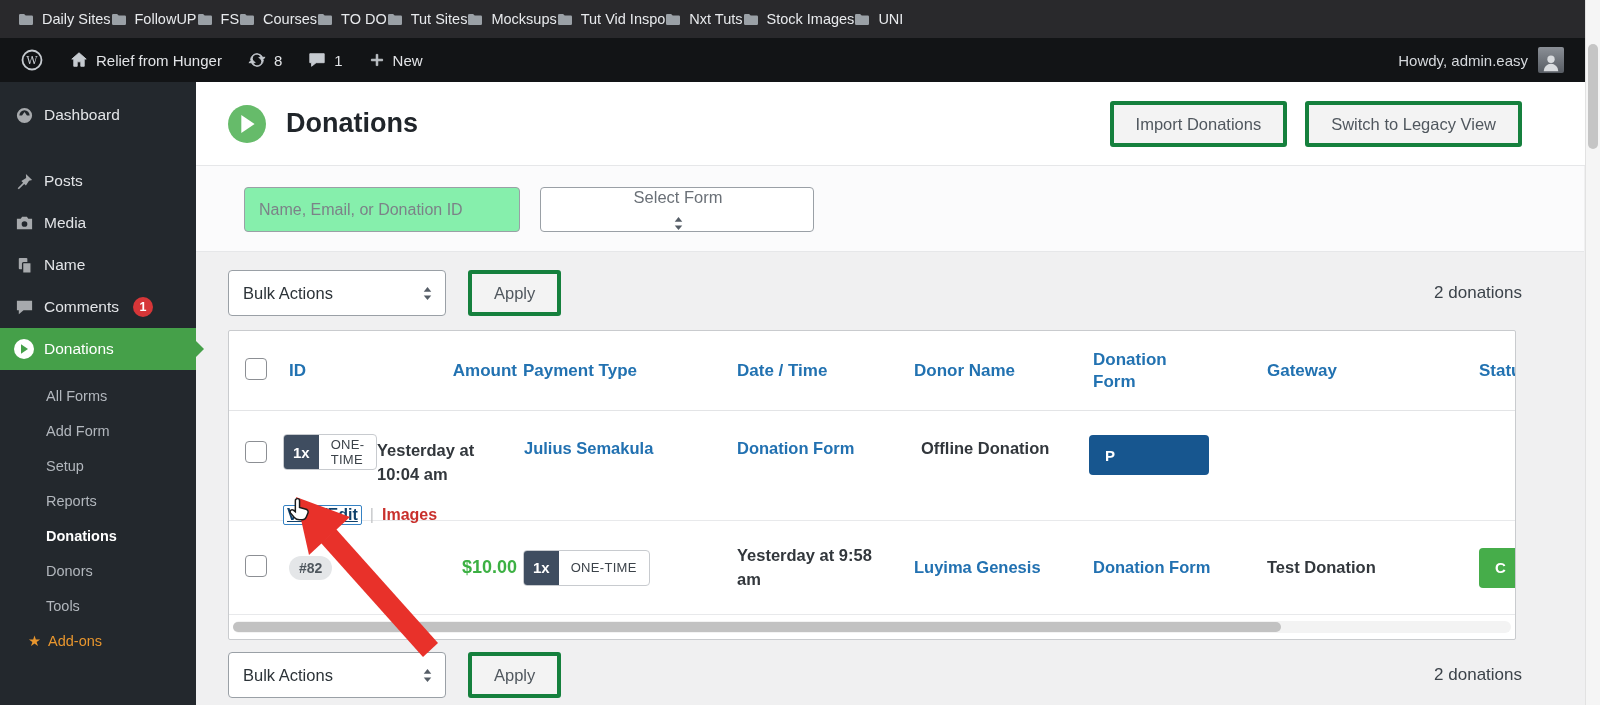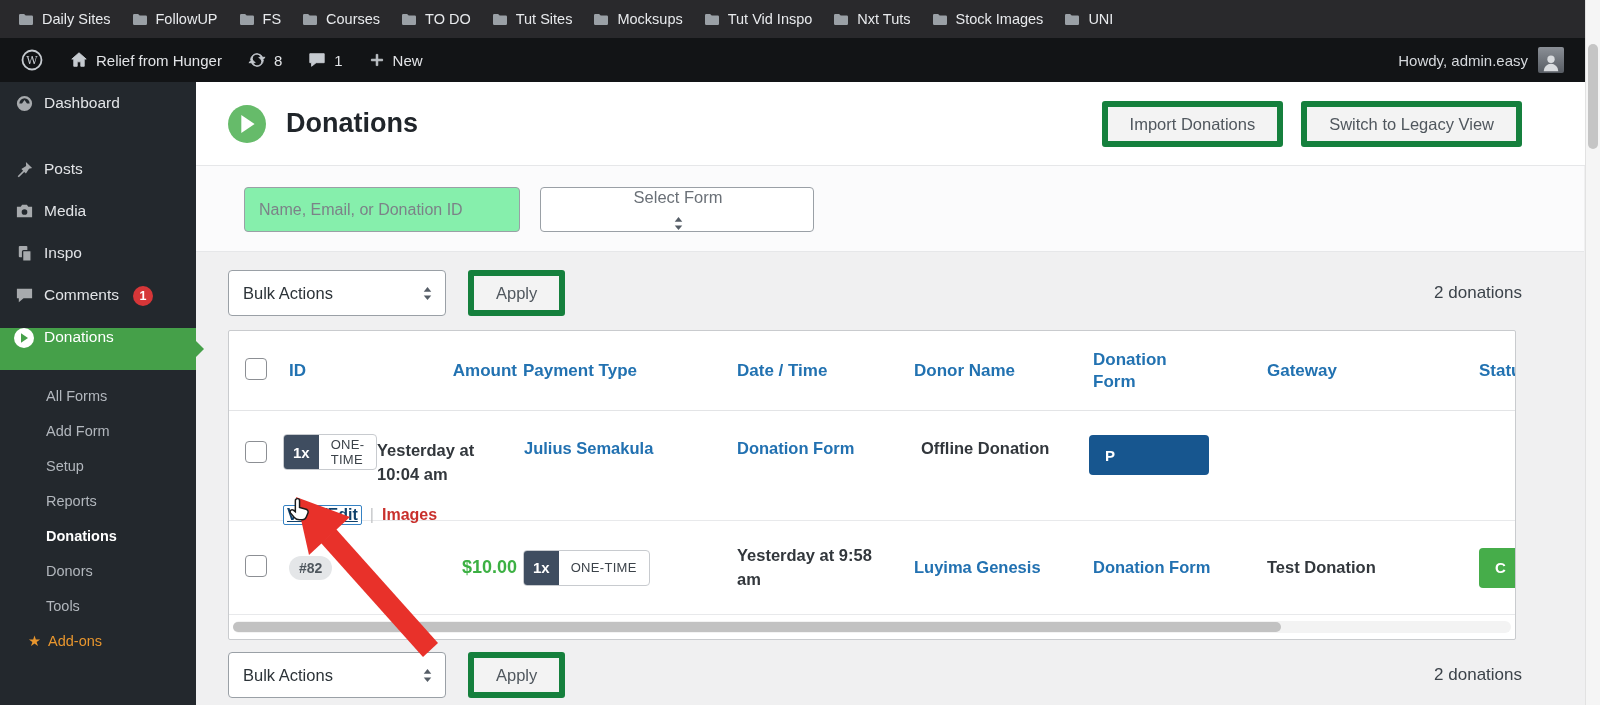--- a/index.html
+++ b/index.html
@@ -2,39 +2,39 @@
 <html><head>
 <meta charset="utf-8">
 <style>
   * { margin:0; padding:0; box-sizing:border-box; }
   html,body { width:1600px; height:705px; overflow:hidden; }
   body { position:relative; background:#f0f0f1; font-family:"Liberation Sans","DejaVu Sans",sans-serif; }
   svg { display:block; }
 
   
   .bookmarks-bar { position:absolute; top:0; left:0; right:0; height:38px; background:#29292c;
-    display:flex; align-items:center; gap:21px; padding-left:18px; z-index:30; }
+    display:flex; align-items:center; padding-left:18px; z-index:30; }
   .bookmark { display:inline-flex; align-items:center; gap:8px; color:#e8eaed; font-size:14.5px;
     font-weight:500; white-space:nowrap; cursor:pointer; }
   .bookmark svg { fill:#9aa0a6; }
 
   
   .admin-bar { position:absolute; top:38px; left:0; right:0; height:44px; background:#121416;
     display:flex; align-items:center; gap:26px; padding:0 36px 0 20px; color:#d5d8dc;
     font-size:15px; z-index:30; }
   .ab-item { display:inline-flex; align-items:center; gap:8px; cursor:pointer; color:#e2e4e7; }
   .ab-item svg { fill:#c6cbd0; stroke:#c6cbd0; }
   .ab-right { margin-left:auto; display:inline-flex; align-items:center; gap:10px; }
   .avatar { width:26px; height:26px; border-radius:2px; background:linear-gradient(#8a8f96,#575c63);
     display:flex; align-items:flex-end; justify-content:center; overflow:hidden; cursor:pointer; }
 
   
   .sidebar { position:absolute; top:82px; left:0; bottom:0; width:196px; background:#23282d;
     padding-top:12px; z-index:20; }
-  .menu-item { position:relative; display:flex; gap:10px; height:42px;
+  .menu-item { position:relative; display:flex; align-items:center; gap:10px; height:42px;
     padding-left:14px; font-size:15.5px; color:#e2e4e7; cursor:pointer; }
   .mi-icon { width:20px; display:flex; justify-content:center; color:#a7aaad; }
   .mi-icon svg { fill:currentColor; }
   .menu-sep { height:24px; }
   .menu-item.active { background:#45a049; color:#fff; }
   .menu-item.active .mi-icon { color:#fff; }
   .menu-item.active::after { content:""; position:absolute; right:-16px; top:50%;
     transform:translateY(-50%); border:8px solid transparent; border-left-color:#45a049; }
   .cbadge { background:#d63638; color:#fff; border-radius:10px; min-width:20px; height:20px;
     font-size:12.5px; font-weight:700; display:inline-flex; align-items:center; justify-content:center;
@@ -43,21 +43,21 @@
   .submenu-item { height:35px; display:flex; align-items:center; padding-left:46px; font-size:14.5px;
     color:#b2b7bd; cursor:pointer; }
   .submenu-item.current { color:#fff; font-weight:700; }
   .submenu-item.addons { color:#e8962e; padding-left:28px; gap:7px; }
 
   
   .page-header { position:absolute; left:196px; top:82px; right:0; height:84px; background:#fff;
     border-bottom:1px solid #e6e7e9; display:flex; align-items:center; padding-left:32px; gap:20px; }
   .page-title { font-size:27px; font-weight:700; color:#20252a; }
   .header-buttons { position:absolute; right:78px; top:19px; display:flex; gap:18px; }
-  .btn { height:46px; padding:0 22px; background:#f3f3f3; border:6px solid #15803d; border-radius:3px;
+  .btn { height:46px; padding:0 22px; background:#f3f3f3; border:4px solid #15803d; border-radius:3px;
     font-size:16.5px; color:#50575e; cursor:pointer; font-family:inherit; }
 
   
   .filter-band { position:absolute; left:196px; top:166px; right:16px; height:86px; background:#fbfbfc;
     border-bottom:1px solid #e6e7e9; }
   .search-input { position:absolute; left:48px; top:21px; width:276px; height:45px;
     border:1px solid #9aa0a6; border-radius:4px; padding:0 14px; font-size:16px; color:#2c3338;
     background:#86efac; font-family:inherit; }
   .search-input::placeholder { color:#7c8288; }
   .selectbox { display:flex; align-items:center; justify-content:space-between; background:#fff;
@@ -270,21 +270,21 @@
     </span>
     <span>Media</span>
   </div>
   <div class="menu-item">
     <span class="mi-icon">
       <svg width="19" height="19" viewBox="0 0 20 20">
           <rect x="4" y="2" width="9" height="12" rx="1"></rect>
           <rect x="8" y="7" width="9" height="11" rx="1" stroke="#23282d" stroke-width="1.4"></rect>
         </svg>
     </span>
-    <span>Inspo</span>
+    <span>Name</span>
   </div>
   <div class="menu-item">
     <span class="mi-icon">
       <svg width="19" height="19" viewBox="0 0 20 20">
           <path d="M2 3h16v10H9l-5 4v-4H2z"></path>
         </svg>
     </span>
     <span>Comments</span>
     <span class="cbadge">1</span>
   </div>

